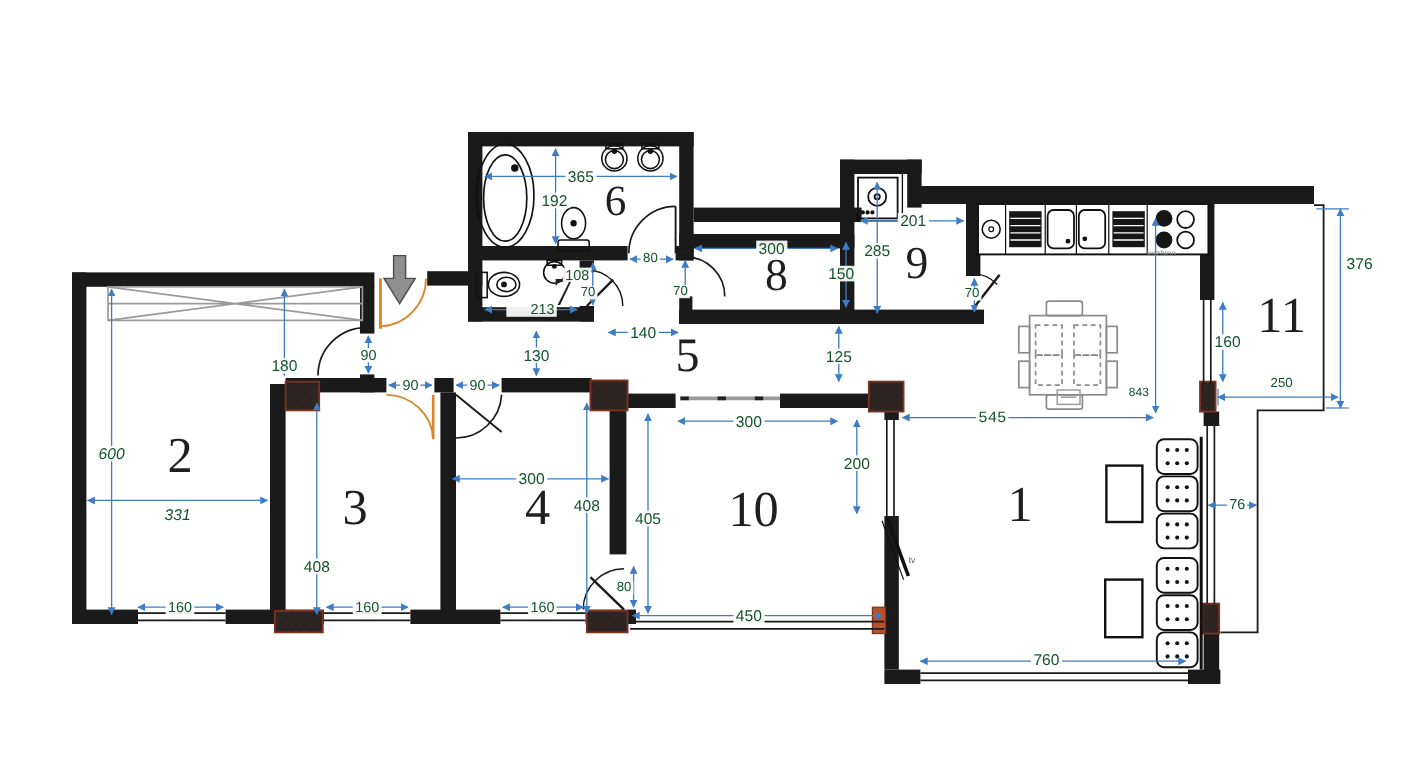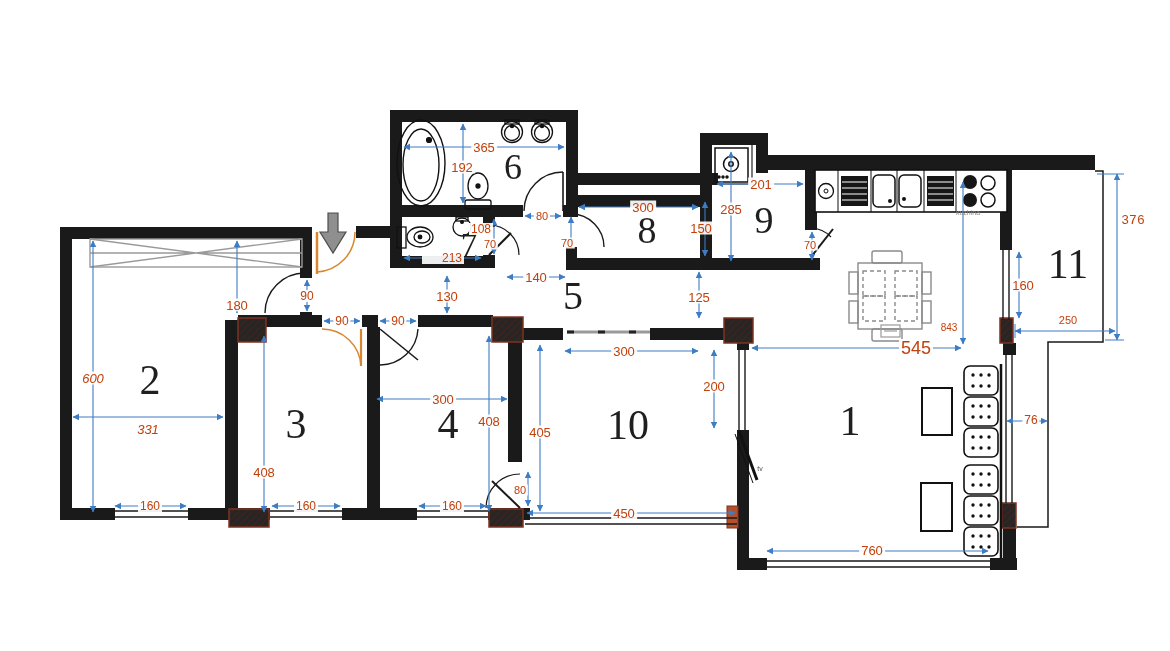--- a/index.html
+++ b/index.html
@@ -2,21 +2,21 @@
 <html><head>
 <meta charset="utf-8">
 <style>
   html,body{margin:0;padding:0;background:#ffffff;}
   #plan{position:relative;width:1170px;height:651px;background:#ffffff;overflow:hidden;
         font-family:"Liberation Sans",sans-serif;}
   #plan svg{position:absolute;left:0;top:0;}
   #label-layer{position:absolute;left:0;top:0;width:100%;height:100%;pointer-events:none;}
   #label-layer span{position:absolute;transform:translate(-50%,-50%);white-space:nowrap;line-height:1;}
   .room-label{font-family:"Liberation Serif",serif;color:#1f1f1f;}
-  .dim-label{font-family:"Liberation Sans",sans-serif;font-size:13px;color:#c2410c;
+  .dim-label{font-family:"Liberation Sans",sans-serif;font-size:13px;color:#14532d;
              background:rgba(255,255,255,0.92);padding:0 2px;}
   .note-label{font-family:"Liberation Sans",sans-serif;color:#8a8a8a;}
 </style>
 </head>
 <body>
 
 <div id="plan">
 <svg width="1170" height="651" viewBox="0 0 1170 651">
   <defs>
     <pattern id="ht" width="5" height="5" patternUnits="userSpaceOnUse" patternTransform="rotate(45)">
@@ -356,23 +356,23 @@
       <span class="dim-label" style="left: 490px; top: 244px; font-size: 11px;">70</span>
       <span class="dim-label" style="left: 542px; top: 216px; font-size: 11px;">80</span>
       <span class="dim-label" style="left: 567px; top: 243px; font-size: 11px;">70</span>
       <span class="dim-label" style="left: 643px; top: 207px; font-size: 13px;">300</span>
       <span class="dim-label" style="left: 701px; top: 228px; font-size: 13px;">150</span>
       <span class="dim-label" style="left: 699px; top: 297px; font-size: 13px;">125</span>
       <span class="dim-label" style="left: 761px; top: 184px; font-size: 13px;">201</span>
       <span class="dim-label" style="left: 731px; top: 209px; font-size: 13px;">285</span>
       <span class="dim-label" style="left: 810px; top: 245px; font-size: 11px;">70</span>
       <span class="dim-label" style="left: 949px; top: 328px; font-size: 10px;">843</span>
-      <span class="dim-label" style="left: 916px; top: 348px; font-size: 18px;">545</span>
+      <span class="dim-label" style="left: 827px; top: 348px; font-size: 13px; font-family: Liberation Mono, monospace;">545</span>
       <span class="dim-label" style="left: 1023px; top: 285px; font-size: 13px;">160</span>
-      <span class="dim-label" style="left: 1133px; top: 220px; font-size: 13px; font-family: Liberation Mono, monospace;">376</span>
+      <span class="dim-label" style="left: 1133px; top: 220px; font-size: 13px;">376</span>
       <span class="dim-label" style="left: 1068px; top: 320px; font-size: 11px;">250</span>
       <span class="dim-label" style="left: 93px; top: 378px; font-size: 13px; font-style: italic;">600</span>
       <span class="dim-label" style="left: 148px; top: 429px; font-size: 13px; font-style: italic;">331</span>
       <span class="dim-label" style="left: 150px; top: 506px; font-size: 12px;">160</span>
       <span class="dim-label" style="left: 264px; top: 472px; font-size: 13px;">408</span>
       <span class="dim-label" style="left: 306px; top: 506px; font-size: 12px;">160</span>
       <span class="dim-label" style="left: 443px; top: 399px; font-size: 13px;">300</span>
       <span class="dim-label" style="left: 489px; top: 421px; font-size: 13px;">408</span>
       <span class="dim-label" style="left: 452px; top: 506px; font-size: 12px;">160</span>
       <span class="dim-label" style="left: 540px; top: 432px; font-size: 13px;">405</span>

